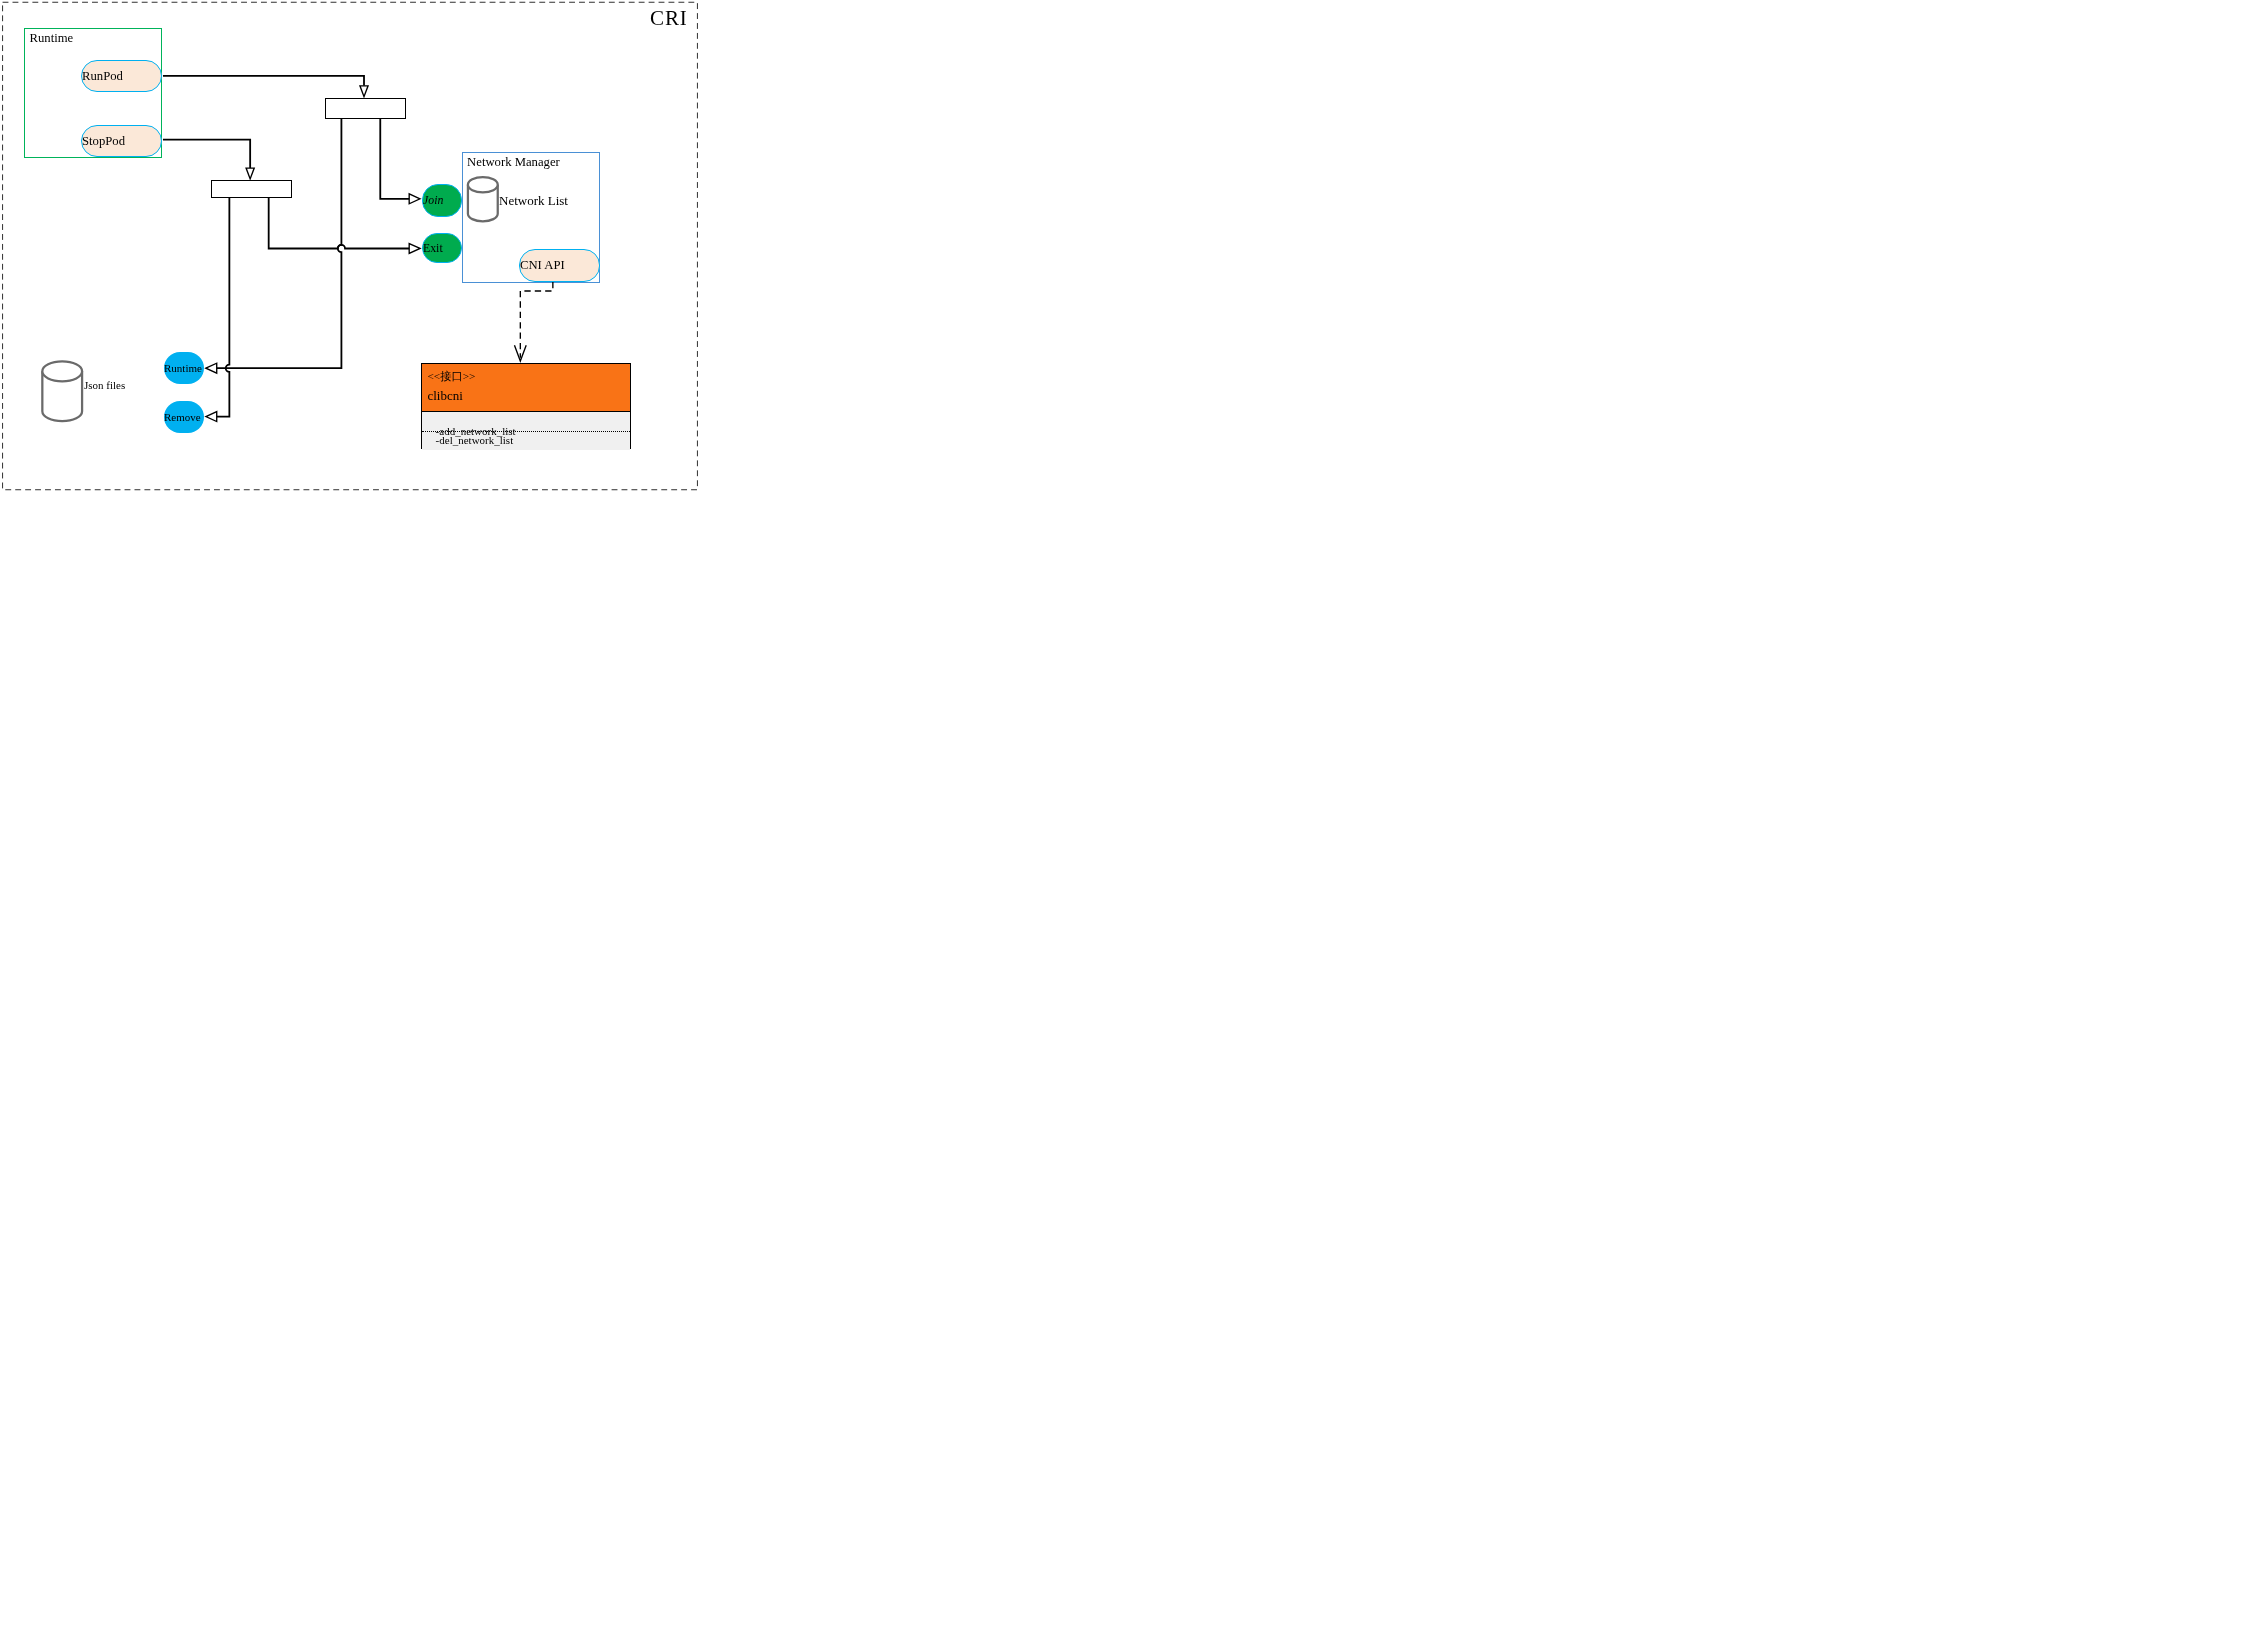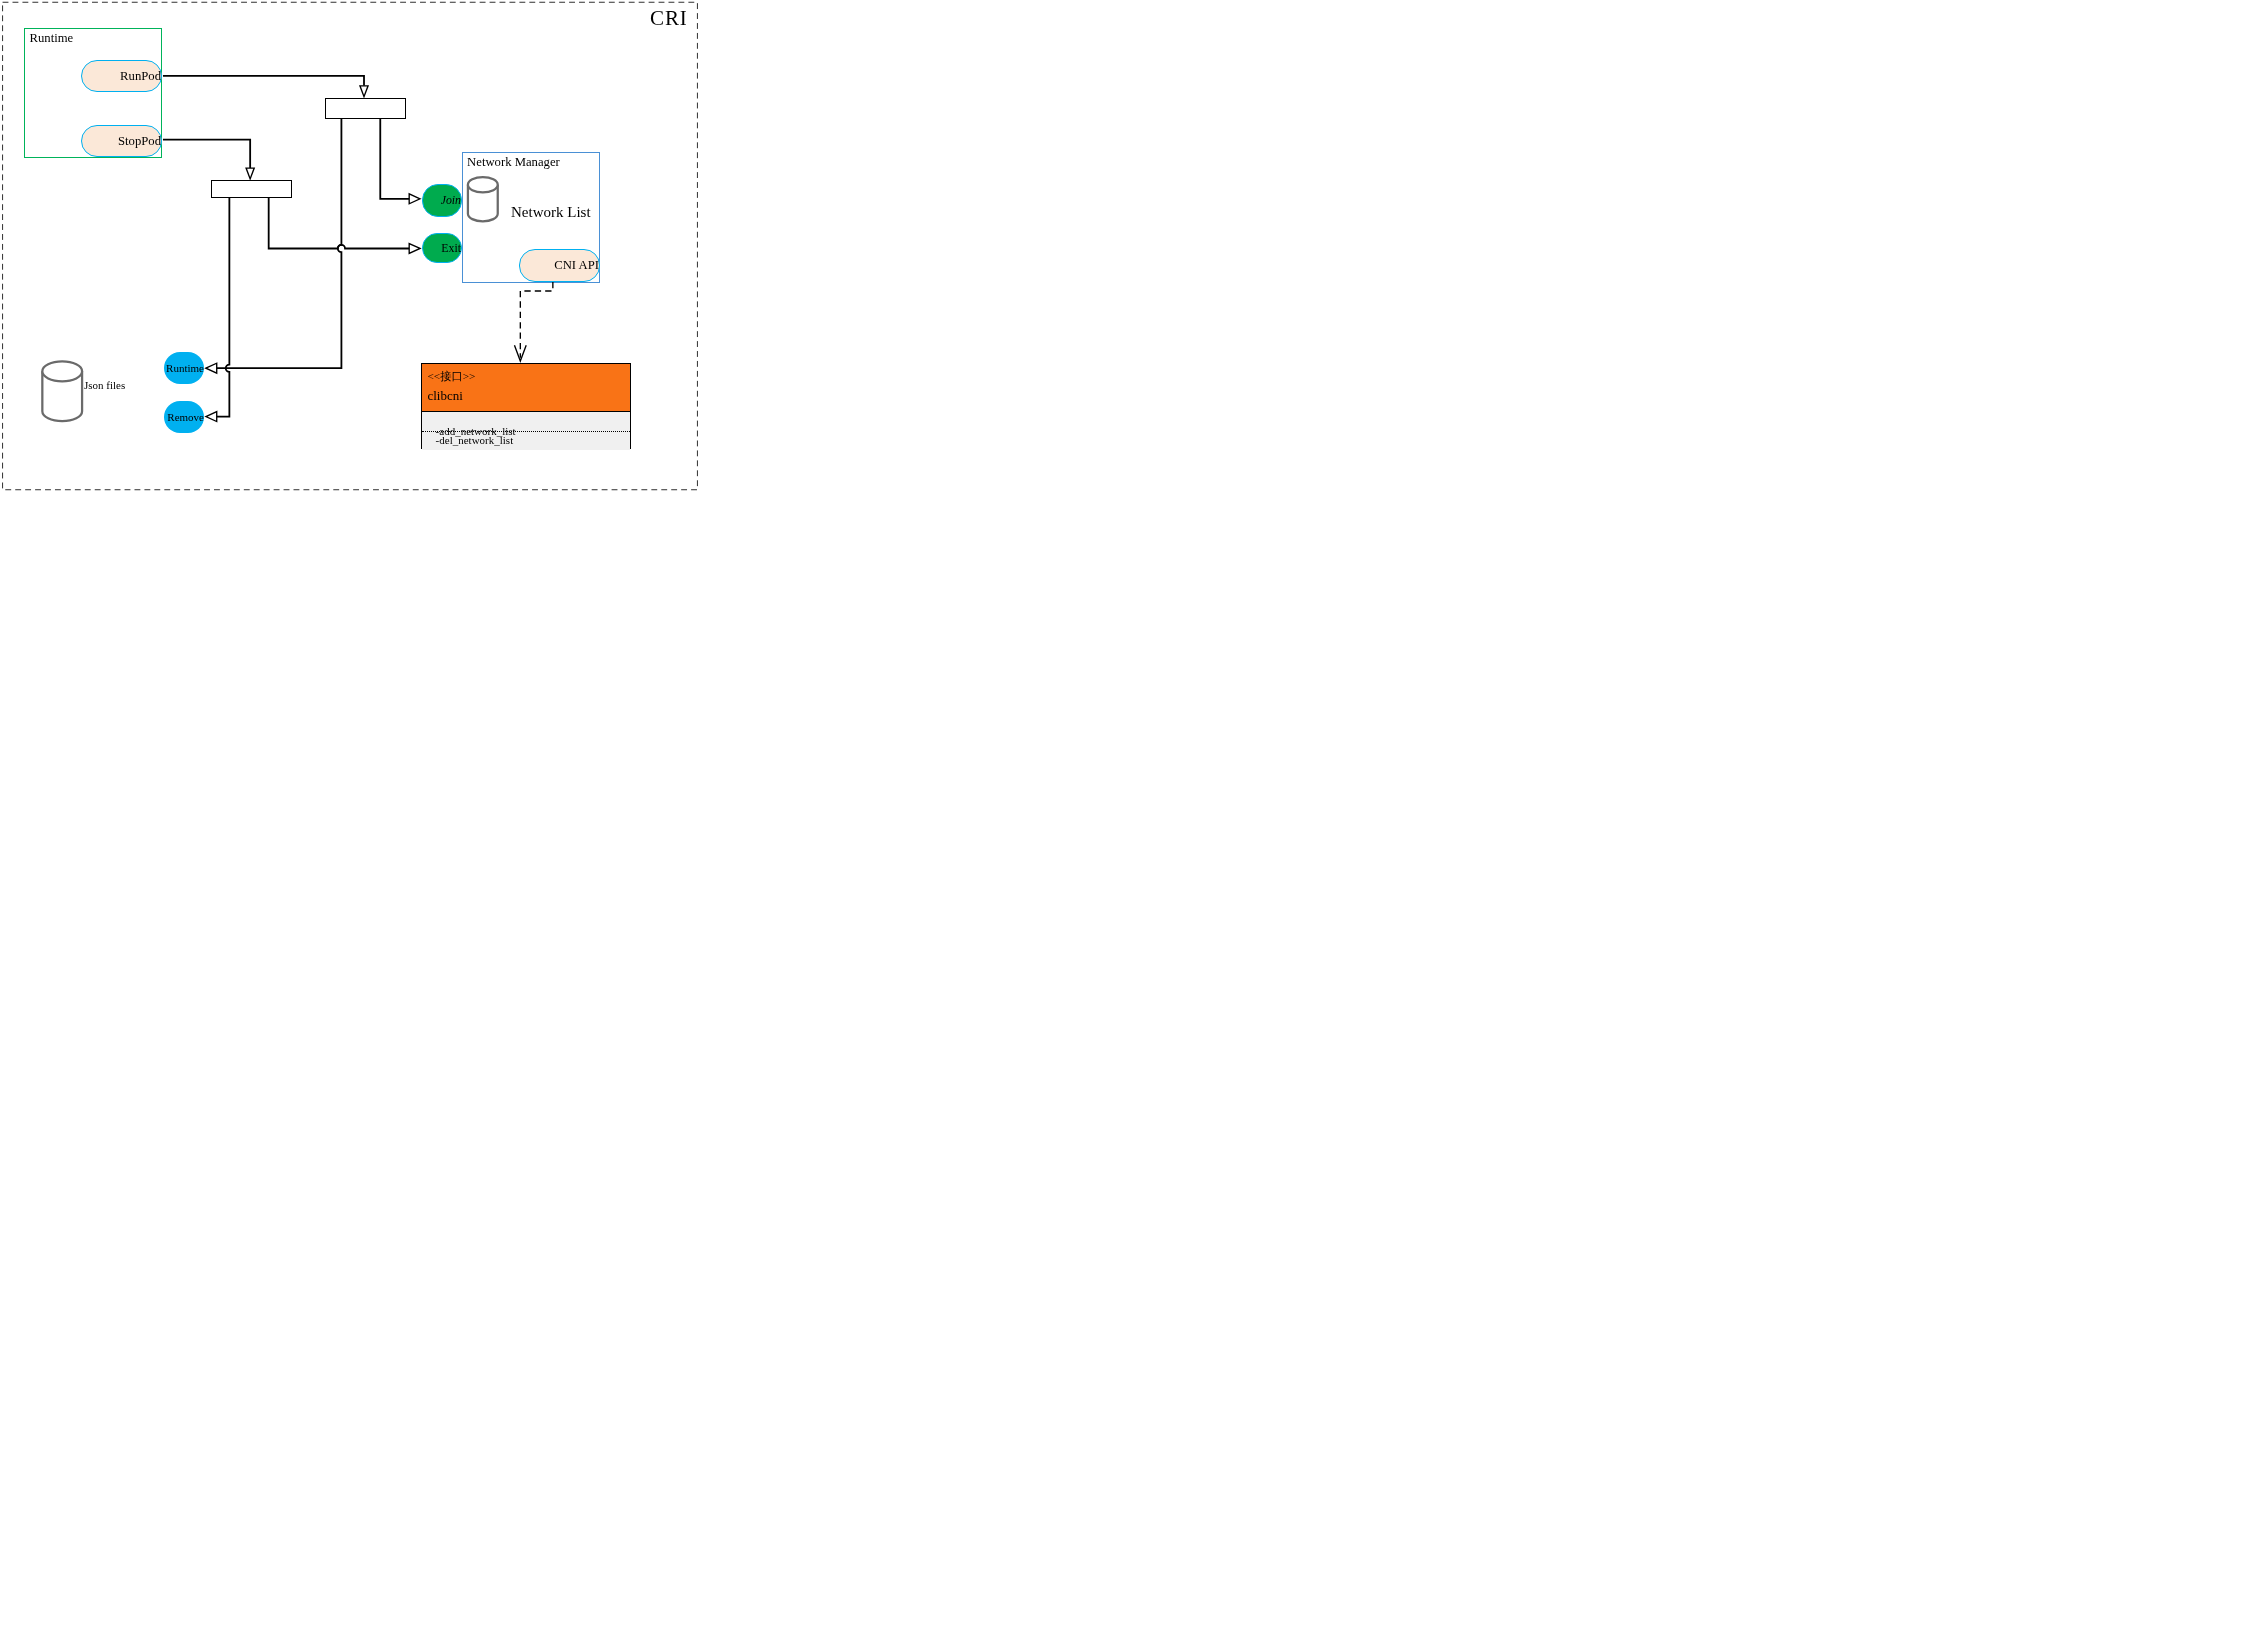--- a/index.html
+++ b/index.html
@@ -8,38 +8,38 @@
     font-family:"Liberation Serif","DejaVu Serif",serif;color:#000;overflow:hidden;
   }
   .abs{position:absolute;box-sizing:border-box;}
   
   .panel{background:#fff;}
   #runtime-panel{left:24.4px;top:28px;width:138px;height:130px;border:0.5px solid #00b35a;}
   #nm-panel{left:462px;top:152px;width:138px;height:131px;border:0.5px solid #4a90d5;}
   #checkpoint-panel{left:25px;top:302px;width:138px;height:131px;border:0.5px solid #8f7fb3;}
   .panel-title{position:absolute;left:4.1px;top:2.3px;font-size:12.7px;white-space:nowrap;}
   
-  .chip{display:flex;align-items:center;justify-content:flex-end;white-space:nowrap;border-radius:16px;}
+  .chip{display:flex;align-items:center;justify-content:flex-start;white-space:nowrap;border-radius:16px;}
   .peach{background:#fbe8d8;border:0.5px solid #00b0f0;font-size:12.7px;}
   #runpod-chip{left:81px;top:60px;width:81px;height:32px;}
   #stoppod-chip{left:81px;top:125px;width:81px;height:32px;}
   #cniapi-chip{left:519px;top:249px;width:81px;height:33px;}
   .greenchip{background:#00ab4e;border:0.5px solid #00b0f0;font-size:11.8px;}
   #join-chip{left:422px;top:184px;width:40px;height:33px;font-style:italic;}
   #exit-chip{left:422px;top:233px;width:40px;height:30px;}
   .bluechip{background:#00b0f0;border:none;font-size:11px;}
   #create-chip{left:164px;top:352px;width:40px;height:32px;}
   #remove-chip{left:164px;top:401px;width:40px;height:32px;}
   
   .process-box{border:1.8px solid #000;background:#fff;}
   #run-process-box{left:325px;top:98px;width:81px;height:21px;}
   #stop-process-box{left:211px;top:180px;width:81px;height:18px;}
   
   #cri-label{left:650px;top:6.3px;font-size:21px;letter-spacing:0.9px;color:#000000;}
-  #network-list-label{left:499px;top:204px;font-size:15px;white-space:nowrap;padding-left:12px;}
+  #network-list-label{left:499px;top:193px;font-size:13px;white-space:nowrap;}
   #json-files-label{left:84px;top:379px;font-size:11px;white-space:nowrap;}
   
   #clibcni-box{left:421px;top:363px;width:210px;height:86px;border:0.9px solid #000;background:#f97316;}
   #iface-stereotype{position:absolute;left:5.4px;top:4.5px;font-size:11.3px;}
   #iface-name{position:absolute;left:5.4px;top:23.5px;font-size:13px;}
   #iface-methods{position:absolute;left:0;top:47px;width:100%;height:38px;background:#f0f0f0;border-top:1.4px solid #000;}
   .method-row{position:absolute;left:0;width:100%;height:18.5px;display:flex;align-items:center;padding-left:13.6px;box-sizing:border-box;font-size:11px;}
   #method-row-0{top:10px;}
   #method-row-1{top:18.5px;border-top:1.4px dotted #000;}
   

